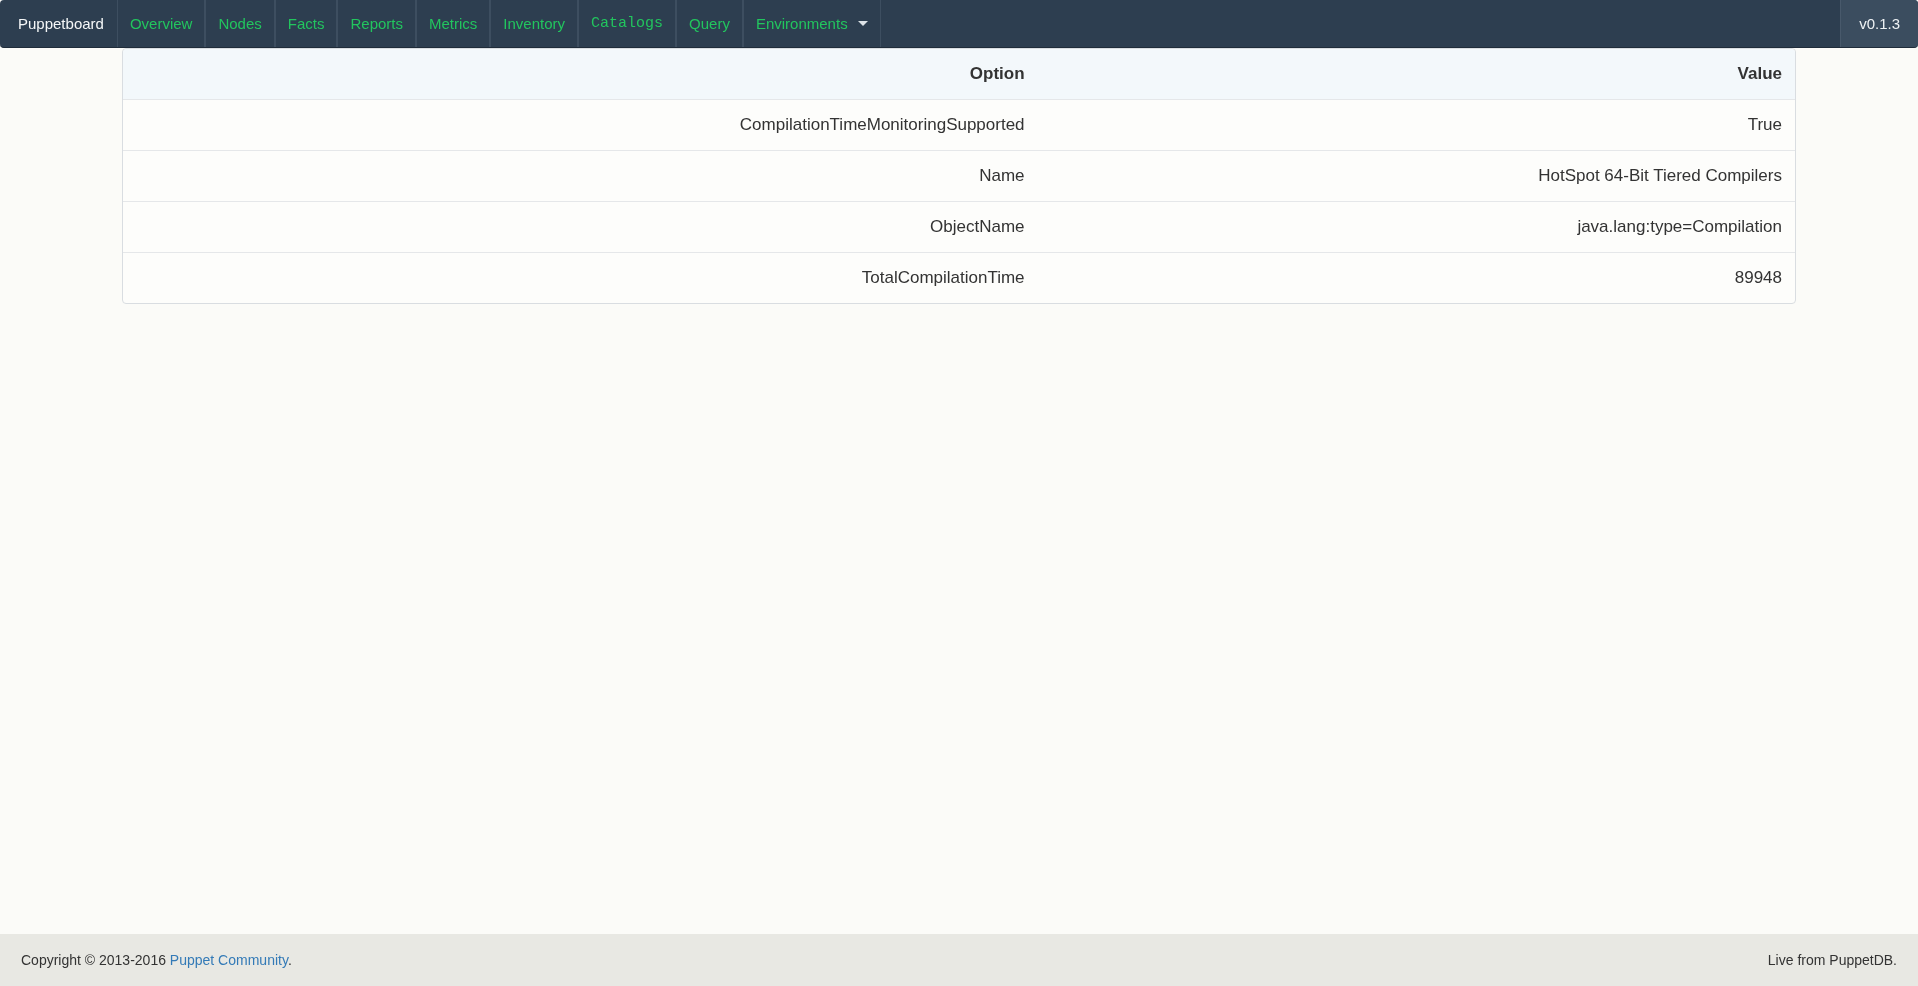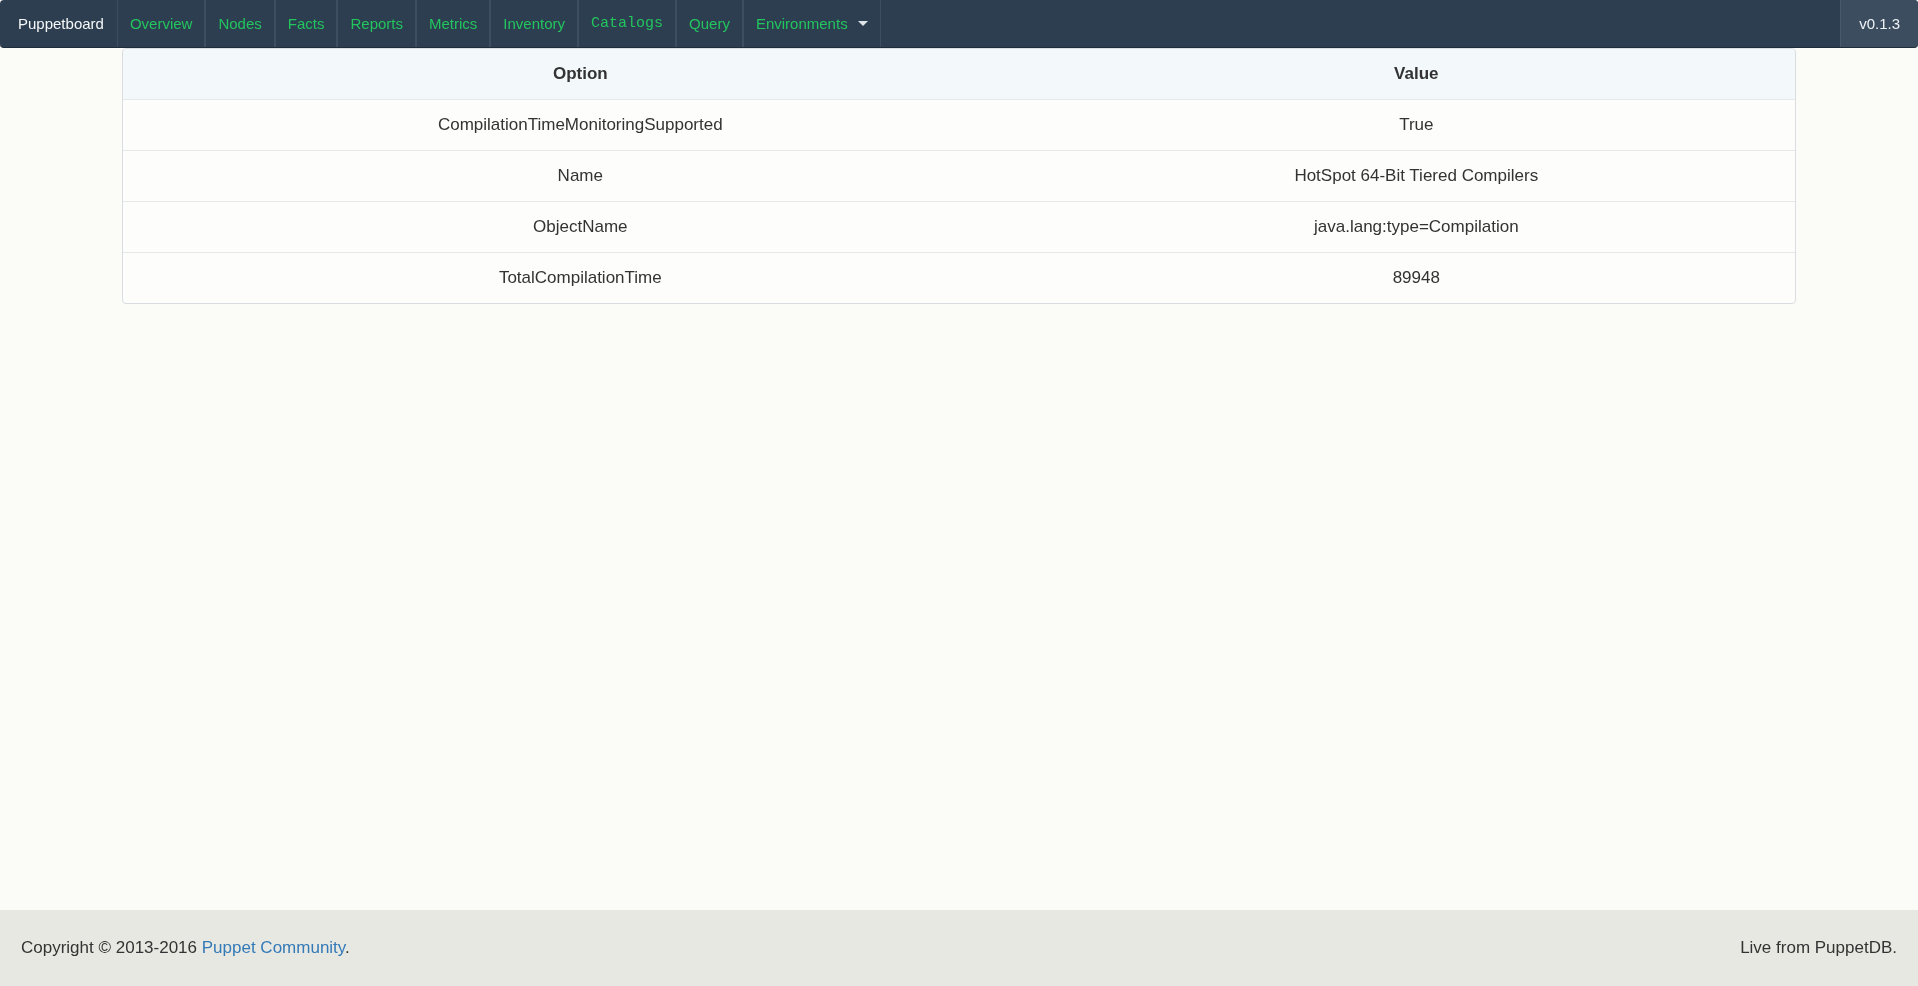--- a/index.html
+++ b/index.html
@@ -89,45 +89,45 @@
   table.metric-table {
     width: 100%;
     border-collapse: separate;
     border-spacing: 0;
     border: 1px solid #d9dde1;
     border-radius: 4px;
     background: #fdfdfb;
     font-size: 17px;
   }
   .metric-table th, .metric-table td {
-    text-align: center;
+    text-align: right;
     padding: 15px 13px;
     vertical-align: top;
   }
   .metric-table th {
     background: #f3f8fb;
     font-weight: bold;
     font-size: 17px;
   }
   .metric-table th:first-child { border-top-left-radius: 4px; }
   .metric-table th:last-child { border-top-right-radius: 4px; }
   .metric-table col.opt-col { width: 54.7%; }
   .metric-table tbody td { border-top: 1px solid #e5e7e9; }
   .metric-table tbody tr:last-child td:first-child { border-bottom-left-radius: 4px; }
   .metric-table tbody tr:last-child td:last-child { border-bottom-right-radius: 4px; }
 
   
   .footer {
     flex-shrink: 0;
     background: #e8e8e3;
-    padding: 28px 21px;
+    padding: 18px 21px;
     display: flex;
     justify-content: space-between;
     align-items: center;
-    font-size: 17px;
+    font-size: 14px;
     color: #333333;
   }
   .footer a {
     color: #337ab7;
     text-decoration: none;
     cursor: pointer;
   }
 </style>
 </head>
 <body>

